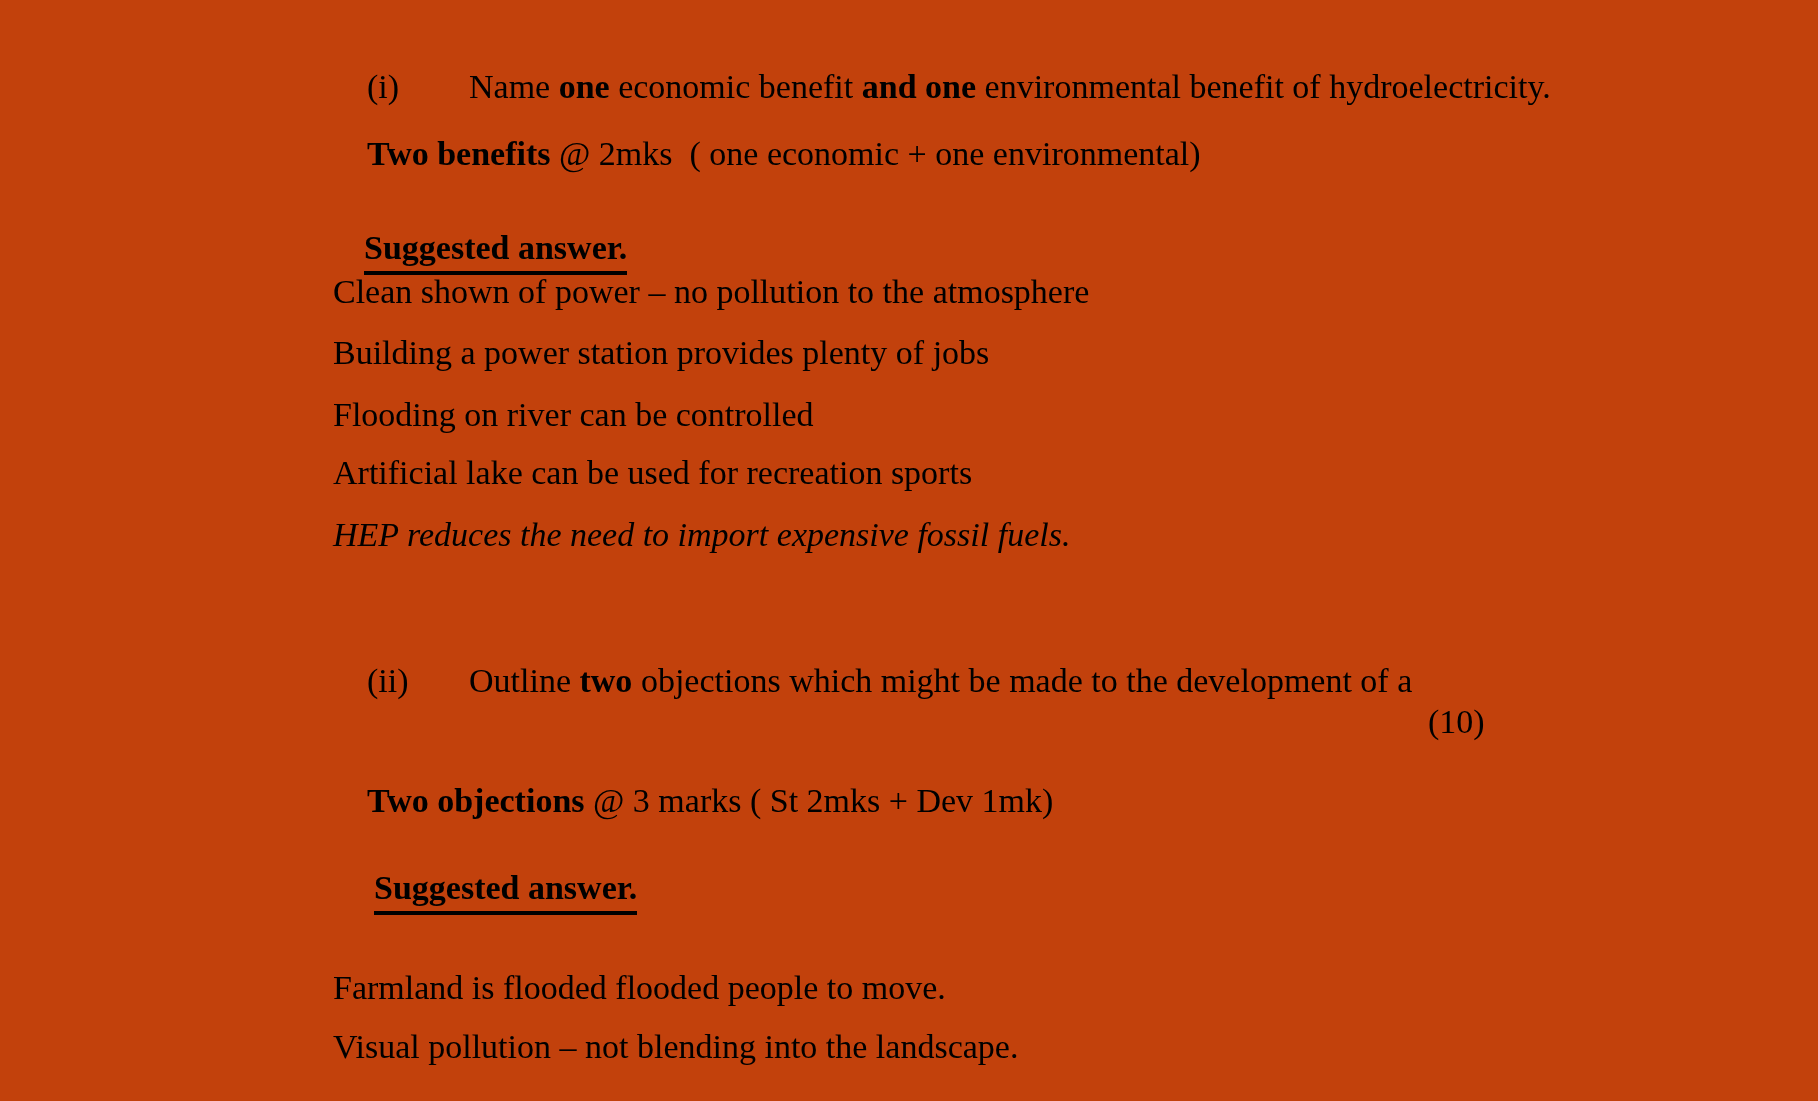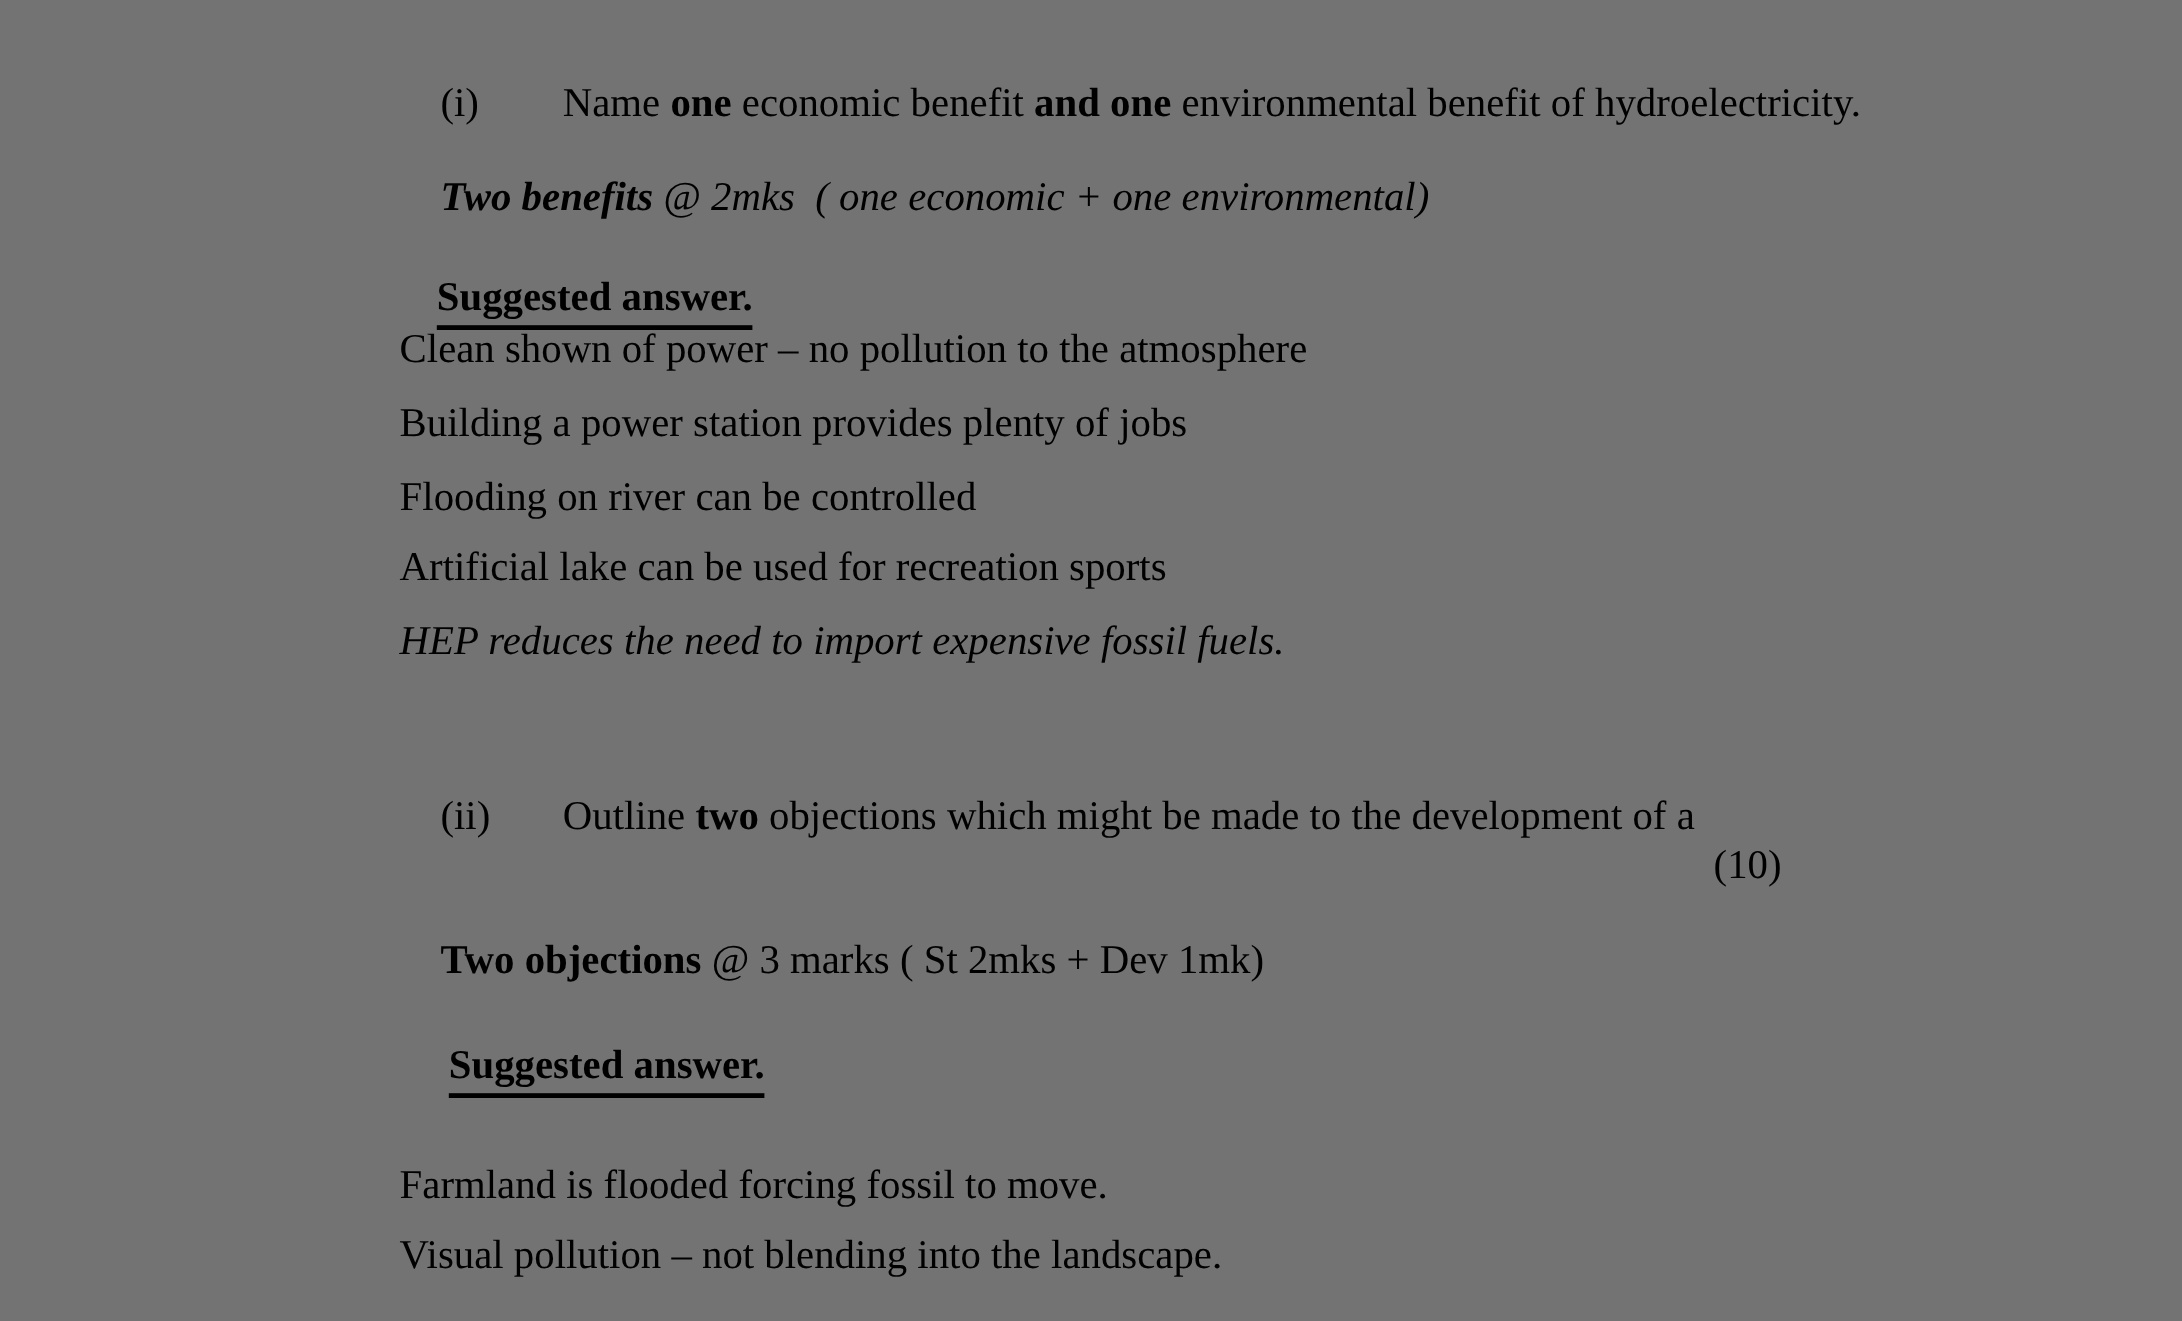--- a/index.html
+++ b/index.html
@@ -13,21 +13,21 @@
     position: relative;
     overflow: hidden;
     font-family: "Liberation Serif", "DejaVu Serif", serif;
     font-size: 34px;
     color: #000000;
     -webkit-font-smoothing: antialiased;
   }
   .page {
     position: absolute;
     inset: 0;
-    background: #737373;
+    background: #c2410c;
   }
   .line {
     position: absolute;
     white-space: pre;
     line-height: 41px;
   }
   .b {
     font-weight: bold;
   }
   .q-label {
@@ -44,21 +44,21 @@
 </style>
 </head>
 <body>
 
 <div class="page">
 
   <div class="line" style="left:333px; top:25px;">
     <span class="q-label">(i)</span><span><span>Name </span><span class="b">one</span><span> economic benefit </span><span class="b">and one</span><span> environmental benefit of hydroelectricity.</span></span>
   </div>
 
-  <div class="line" style="left:333px; top:103px;font-style:italic;">
+  <div class="line" style="left:333px; top:92px;">
     <span class="b">Two benefits</span><span> @ 2mks &nbsp;( one economic + one environmental)</span>
   </div>
 
   <div class="line" style="left:330px; top:186px;">
     <span class="heading">Suggested answer.</span>
   </div>
 
   <div class="line" style="left:333px; top:271px;">Clean shown of power – no pollution to the atmosphere</div>
   <div class="line" style="left:333px; top:332px;">Building a power station provides plenty of jobs</div>
   <div class="line" style="left:333px; top:394px;">Flooding on river can be controlled</div>
@@ -73,16 +73,16 @@
   <div class="line" style="left:1428px; top:701px;">(10)</div>
 
   <div class="line" style="left:333px; top:739px;">
     <span class="b">Two objections</span><span> @ 3 marks ( St 2mks + Dev 1mk)</span>
   </div>
 
   <div class="line" style="left:340px; top:826px;">
     <span class="heading">Suggested answer.</span>
   </div>
 
-  <div class="line" style="left:333px; top:967px;">Farmland is flooded forcing fossil to move.</div>
+  <div class="line" style="left:333px; top:967px;">Farmland is flooded flooded people to move.</div>
   <div class="line" style="left:333px; top:1026px;">Visual pollution – not blending into the landscape.</div>
 
 </div>
 
 </body></html>

